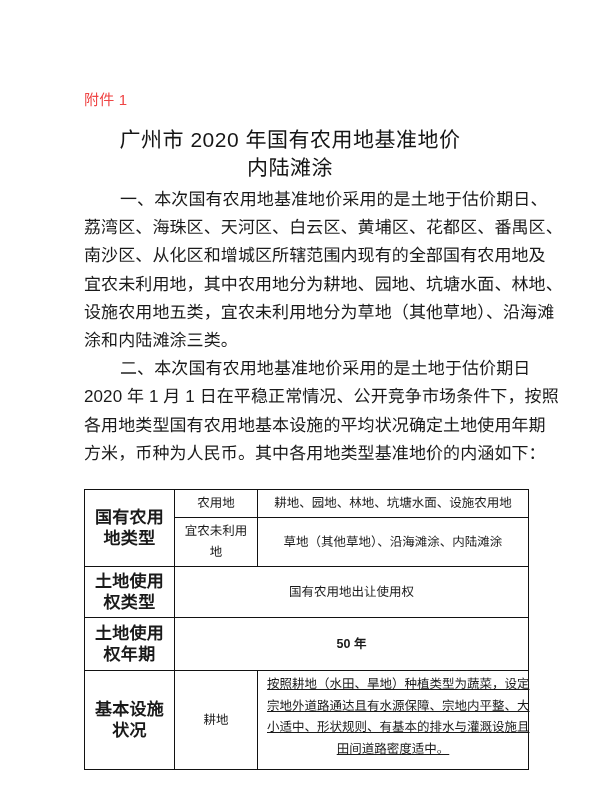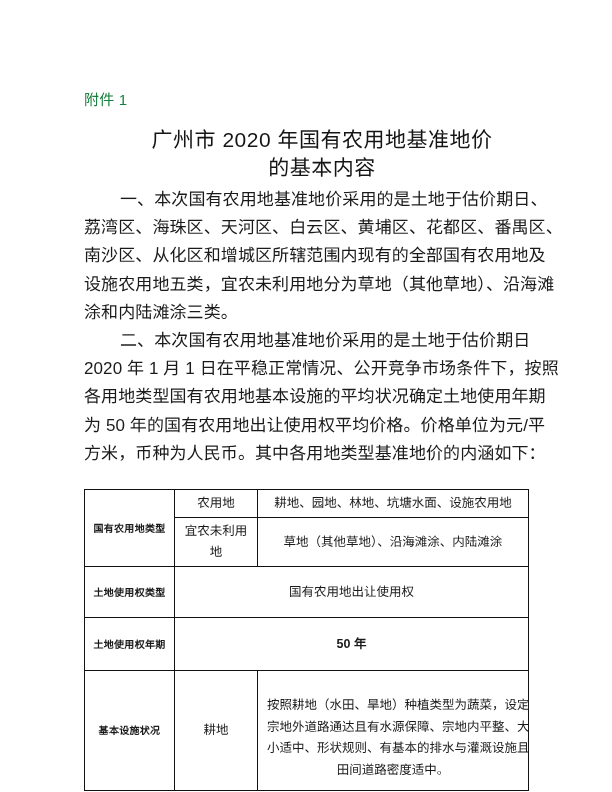--- a/index.html
+++ b/index.html
@@ -28,28 +28,28 @@
   }
 
   
   .attachment-label {
     position: absolute;
     left: 84px;
     top: 89px;
     font-size: 15px;
     line-height: 22px;
     letter-spacing: 0.2px;
-    color: #15803d;
+    color: #ef4444;
     white-space: nowrap;
   }
 
   
   .doc-title {
     position: absolute;
-    left: 100px;
+    left: 68px;
     top: 126px;
     width: 444px;
     text-align: center;
     font-size: 21px;
     line-height: 28px;
     letter-spacing: 0.5px;
     color: #151515;
     font-weight: 400;
   }
   .doc-title .title-line {
@@ -97,32 +97,33 @@
     border: 1.1px solid #121212;
     padding: 3px 5px;
     font-size: 12.5px;
     line-height: 21px;
     color: #1a1a1a;
     vertical-align: middle;
     text-align: center;
   }
   .spec-table td.rowhead {
     font-weight: bold;
-    font-size: 10px;
+    font-size: 17px;
     letter-spacing: 0.3px;
   }
   .spec-table td.body-cell {
     text-align: center;
   }
   .spec-table td.para-cell {
     text-align: justify;
     text-justify: inter-ideograph;
     text-align-last: center;
-    padding: 21px 9px 6px 9px;
+    padding: 0 9px 6px 9px;
     line-height: 21.5px;
+    text-decoration: underline;
   }
   .spec-table td.para-cell .ln {
     display: block;
     white-space: nowrap;
   }
   .spec-table td.para-cell .ln.last {
     text-align: right;
   }
   .col-a { width: 90px; }
   .col-b { width: 83px; }
@@ -134,38 +135,38 @@
 </style>
 </head>
 <body>
 
 <div class="page">
 
   <div class="attachment-label">附件 1</div>
 
   <div class="doc-title">
     <span class="title-line">广州市 2020 年国有农用地基准地价</span>
-    <span class="title-line">的基本内容</span>
+    <span class="title-line">内陆滩涂</span>
   </div>
 
   <div class="body-block">
 
     <p class="para">
       <span class="ln"><span class="indent"></span><span>一、本次国有农用地基准地价采用的是土地于估价期日、</span></span>
       <span class="ln">荔湾区、海珠区、天河区、白云区、黄埔区、花都区、番禺区、</span>
       <span class="ln">南沙区、从化区和增城区所辖范围内现有的全部国有农用地及</span>
+      <span class="ln">宜农未利用地，其中农用地分为耕地、园地、坑塘水面、林地、</span>
       <span class="ln">设施农用地五类，宜农未利用地分为草地（其他草地）、沿海滩</span>
       <span class="ln">涂和内陆滩涂三类。</span>
     </p>
 
     <p class="para">
       <span class="ln"><span class="indent"></span><span>二、本次国有农用地基准地价采用的是土地于估价期日</span></span>
       <span class="ln">2020 年 1 月 1 日在平稳正常情况、公开竞争市场条件下，按照</span>
       <span class="ln">各用地类型国有农用地基本设施的平均状况确定土地使用年期</span>
-      <span class="ln">为 50 年的国有农用地出让使用权平均价格。价格单位为元/平</span>
       <span class="ln">方米，币种为人民币。其中各用地类型基准地价的内涵如下：</span>
     </p>
 
   </div>
 
   <table class="spec-table">
     <colgroup>
       <col class="col-a">
       <col class="col-b">
       <col class="col-c">

